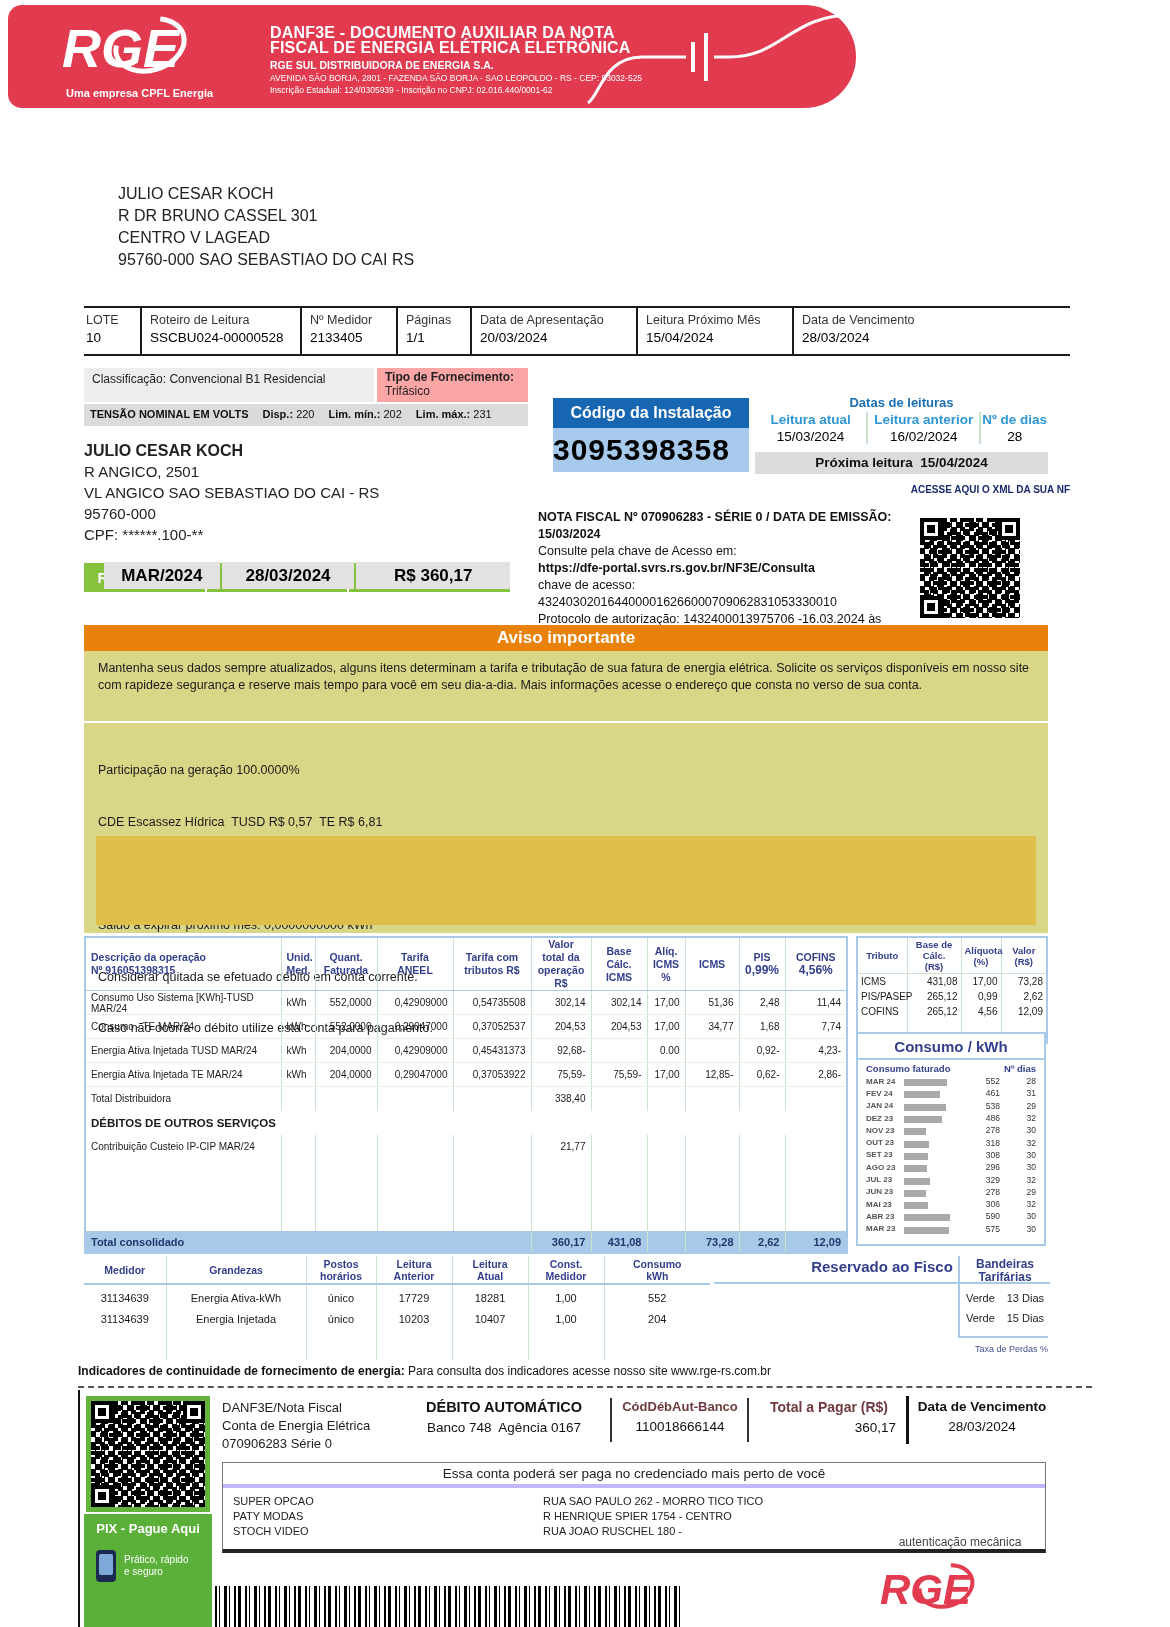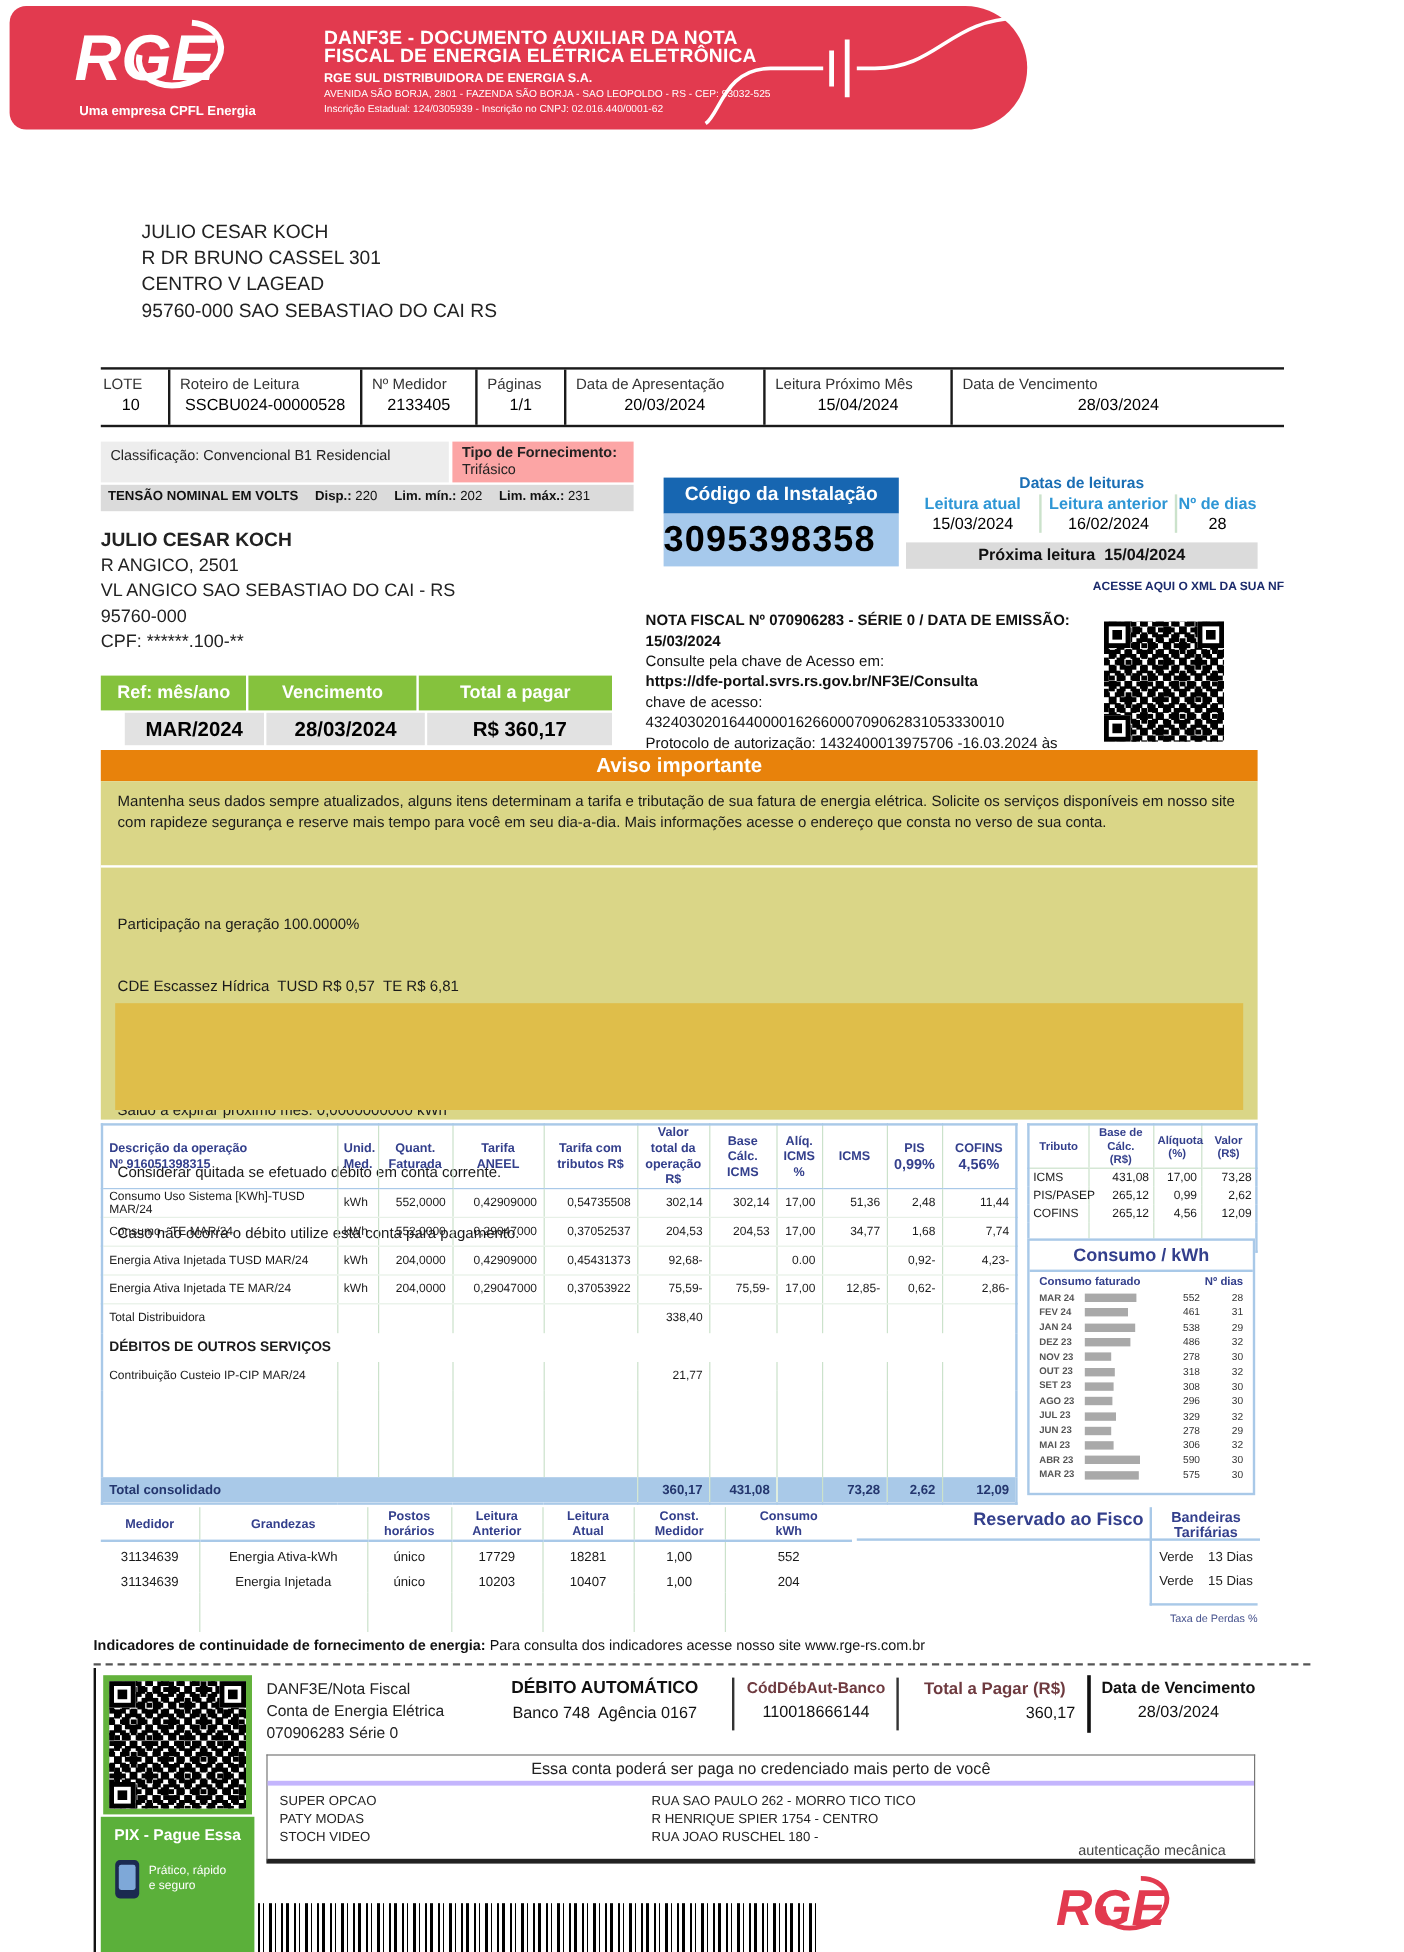--- a/index.html
+++ b/index.html
@@ -19,21 +19,21 @@
 
   
   .recipient { position:absolute; left:118px; top:183px; font-size:16px; line-height:22px; color:#222; }
 
   
   .info-strip { position:absolute; left:84px; top:306px; width:986px; height:50px;
     border-top:2px solid #1a1a1a; border-bottom:2px solid #1a1a1a; display:flex; }
   .is-cell { padding:5px 8px 0 8px; border-left:2px solid #1a1a1a; }
   .is-cell:first-child { border-left:none; padding-left:2px; }
   .is-label { font-size:12.5px; color:#333; }
-  .is-value { font-size:13.5px; color:#000; margin-top:3px;text-align:center; }
+  .is-value { font-size:13.5px; color:#000; margin-top:3px; }
 
   
   .class-box { position:absolute; left:84px; top:368px; width:290px; height:34px; background:#EDEDED; font-size:12px; padding:4px 8px; color:#222; }
   .forn-box { position:absolute; left:377px; top:368px; width:151px; height:34px; background:#fca5a5; font-size:12px; padding:2px 8px; color:#222; }
   .tensao { position:absolute; left:84px; top:404px; width:444px; height:22px; background:#DBDBDB; font-size:11px; padding:4px 6px; display:flex; gap:14px; }
   .service-addr { position:absolute; left:84px; top:440px; font-size:15px; line-height:21px; color:#222; }
   .service-addr .nm { font-size:16px; font-weight:bold; }
 
   
   .cod-head { position:absolute; left:553px; top:398px; width:196px; height:30px; background:#1766B1; color:#fff; font-weight:bold; font-size:16px; text-align:center; line-height:30px; }
@@ -58,21 +58,21 @@
       repeating-conic-gradient(#000 0 25%, transparent 0 50%) 0 0/9px 9px,
       repeating-conic-gradient(#000 0 25%, transparent 0 50%) 4px 4px/13px 13px,
       #fff; }
   .qr .f { position:absolute; width:22px; height:22px; border:4px solid #000; background:#fff; }
   .qr .f::after { content:""; position:absolute; inset:3px; background:#000; }
   .qr .f1 { left:0; top:0; } .qr .f2 { right:0; top:0; } .qr .f3 { left:0; bottom:0; }
 
   
   .sum-head { position:absolute; left:84px; top:563px; width:426px; height:29px; display:flex; gap:2px; }
   .sum-hc { background:#85C23D; color:#fff; font-weight:bold; font-size:15px; line-height:29px; text-align:center; }
-  .sum-vals { position:absolute; left:84px; top:594px; width:426px; height:27px; display:flex; gap:2px;padding-left:20px; }
+  .sum-vals { position:absolute; left:84px; top:562px; width:426px; height:27px; display:flex; gap:2px;padding-left:20px; }
   .sum-vc { background:#E2E2E2; color:#000; font-weight:bold; font-size:17px; line-height:27px; text-align:center; }
   .w1 { width:122px; } .w2 { width:140px; } .w3 { width:162px; }
 
   
   .aviso { position:absolute; left:84px; top:625px; width:964px; height:26px; background:#E8820B; color:#fff; font-weight:bold; font-size:17px; text-align:center; line-height:26px; }
   .yellow { position:absolute; left:84px; top:651px; width:964px; height:282px; background:#DAD687; }
   .y-par { padding:9px 14px 0 14px; font-size:12.5px; line-height:17px; color:#1a1a1a; }
   .y-sep { position:absolute; left:0; top:70px; width:100%; height:2px; background:#fff; }
   .y-lines { position:absolute; left:14px; top:77px; font-size:12.5px; line-height:17.2px; color:#1a1a1a; white-space:pre-wrap; }
   .gold { position:absolute; left:12px; top:185px; width:940px; height:89px; background:#DFBE4A; }
@@ -727,21 +727,21 @@
   <div class="stub-edge"></div>
 
   <div class="qr2-box">
     <div class="qr">
         <div class="f f1"></div>
         <div class="f f2"></div>
         <div class="f f3"></div>
       </div>
   </div>
   <div class="pix-panel">
-    <div class="pix-title">PIX - Pague Essa</div>
+    <div class="pix-title">PIX - Pague Aqui</div>
     <div class="pix-row">
       <div class="phone"></div>
       <div class="pix-sub">
         <div>Prático, rápido</div>
           <div>e seguro</div>
       </div>
     </div>
   </div>
 
   <div class="stub-doc">

